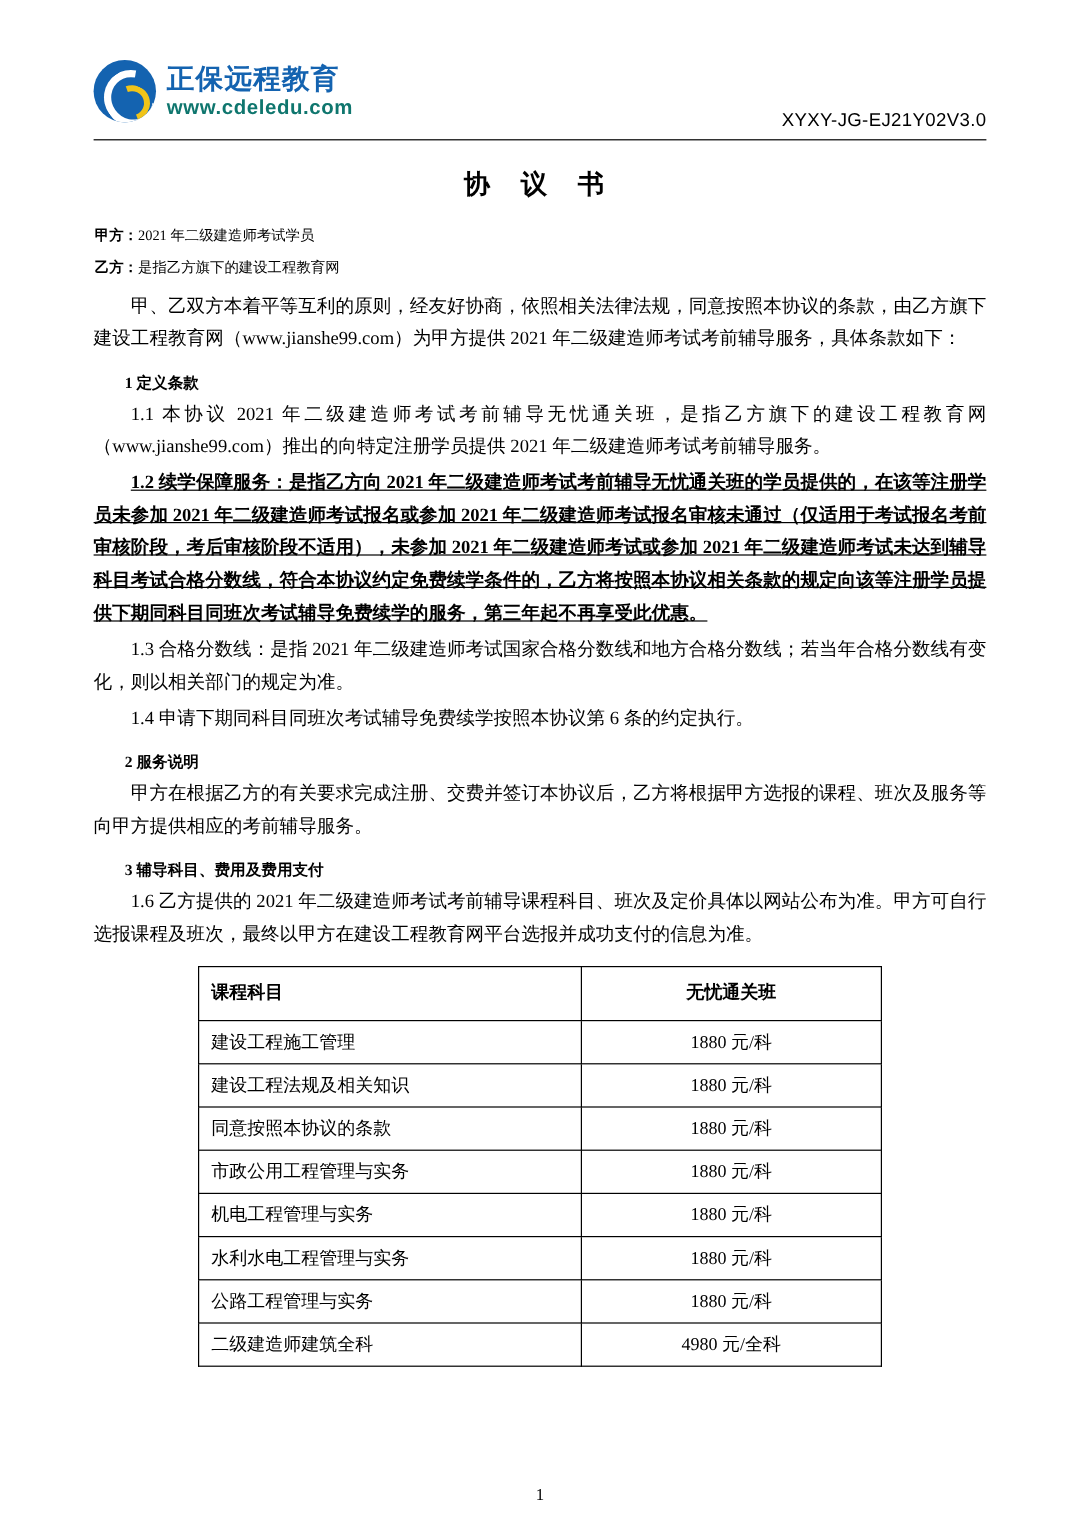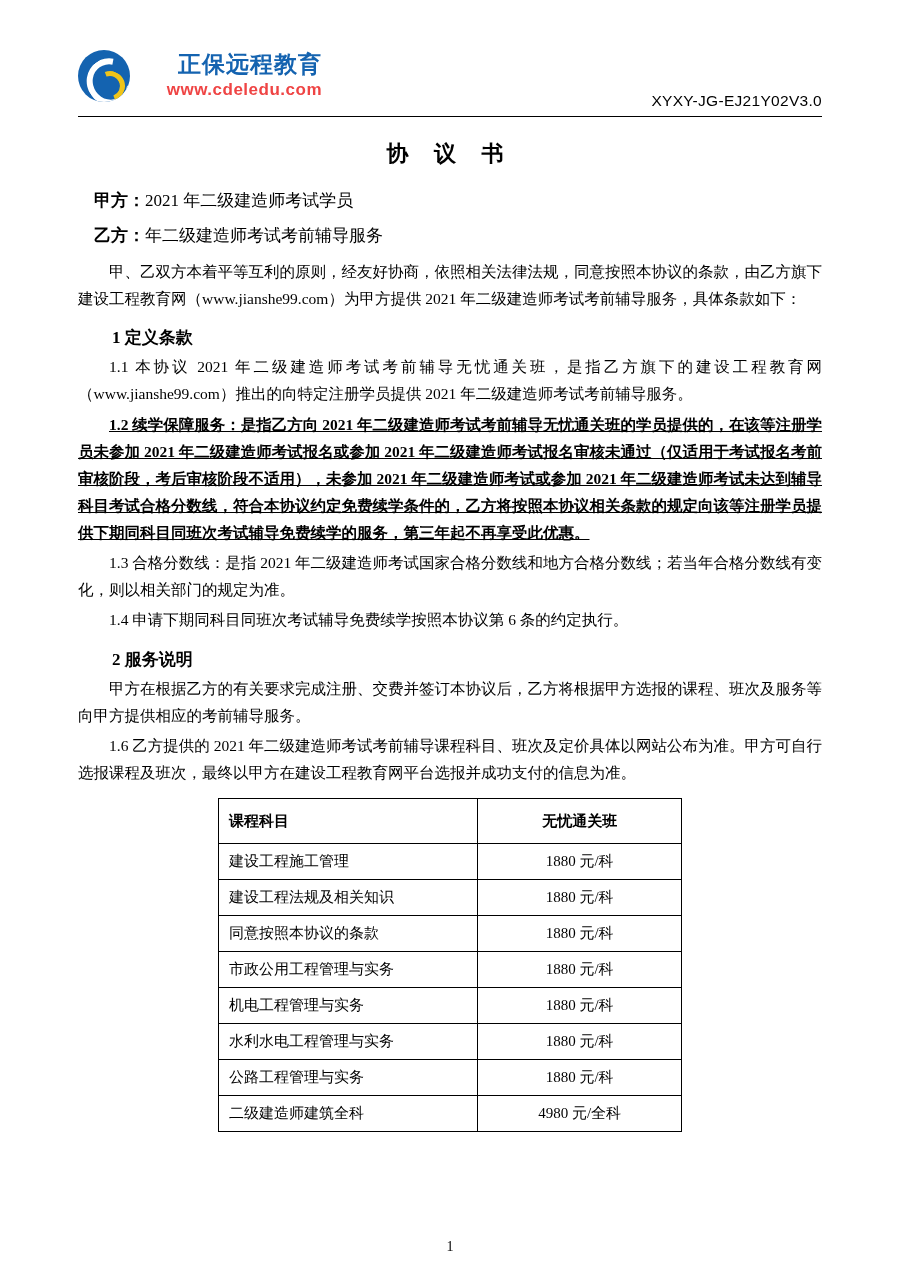--- a/index.html
+++ b/index.html
@@ -64,32 +64,31 @@
     border-left-color: transparent;
     border-bottom-color: transparent;
     border-radius: 50%;
     transform: rotate(25deg);
   }
   .logo-text {
     margin-left: 9px;
     line-height: 1.05;
   }
   .logo-title {
-    font-family: Liberation Serif, serif;
+    font-family: Liberation Sans, sans-serif;
     font-weight: bold;
     font-size: 23px;
     color: #1463b0;
     letter-spacing: 1px;
-    margin-left: 39px;
   }
   .logo-sub {
     font-family: "Liberation Sans", sans-serif;
     font-weight: bold;
     font-size: 17px;
-    color: #ef4444;
+    color: #0f766e;
     margin-top: 4px;
     letter-spacing: 0.5px;
     text-align: right;
   }
   .doc-code {
     position: absolute;
     right: 0;
     bottom: 4px;
     font-family: Liberation Sans, sans-serif;
     font-size: 15.5px;
@@ -105,57 +104,57 @@
     text-align: center;
     font-size: 22px;
     font-weight: bold;
     letter-spacing: 10px;
     margin: 22px 0 18px 0;
     font-family: "Liberation Serif", "DejaVu Serif", serif;
   }
 
   
   .party {
-    font-size: 17px;
-    margin: 7px 16px;
+    font-size: 12px;
+    margin: 7px 1px;
     line-height: 1.65;
   }
   .party b { font-weight: bold; }
 
   p.para {
     font-size: 15.5px;
     line-height: 1.75;
     margin: 8px 0;
     text-align: justify;
     text-justify: inter-ideograph;
     text-indent: 2em;
   }
   p.tight { margin: 3px 0; }
 
   h3.section {
-    font-size: 17px;
+    font-size: 13px;
     font-weight: bold;
     margin: 14px 0 4px 0;
     text-indent: 2em;
   }
 
   p.bold-underline {
     font-weight: bold;
     text-decoration: underline;
   }
 
   
   .fee-table-wrap {
     display: flex;
     justify-content: center;
     margin-top: 12px;
   }
   table.fee-table {
     border-collapse: collapse;
-    width: 464px;
+    width: 570px;
     font-size: 15px;
   }
   table.fee-table td, table.fee-table th {
     border: 1px solid #000;
     height: 31px;
     padding: 2px 10px;
     font-weight: normal;
   }
   table.fee-table thead th {
     font-weight: bold;
@@ -202,34 +201,35 @@
     <div class="doc-code">XYXY-JG-EJ21Y02V3.0</div>
   </div>
   <div class="header-rule"></div>
 
   <div class="doc-title">协 议 书</div>
 
   <div class="party">
     <b>甲方：</b><span>2021 年二级建造师考试学员</span>
   </div>
   <div class="party">
-    <b>乙方：</b><span>年二级建造师考试考前辅导服务</span>
+    <b>乙方：</b><span>是指乙方旗下的建设工程教育网</span>
   </div>
 
   <p class="para">甲、乙双方本着平等互利的原则，经友好协商，依照相关法律法规，同意按照本协议的条款，由乙方旗下建设工程教育网（www.jianshe99.com）为甲方提供 2021 年二级建造师考试考前辅导服务，具体条款如下：</p>
 
   <h3 class="section">1 定义条款</h3>
   <p class="para tight">1.1 本协议 2021 年二级建造师考试考前辅导无忧通关班，是指乙方旗下的建设工程教育网（www.jianshe99.com）推出的向特定注册学员提供 2021 年二级建造师考试考前辅导服务。</p>
   <p class="para tight bold-underline">1.2 续学保障服务：是指乙方向 2021 年二级建造师考试考前辅导无忧通关班的学员提供的，在该等注册学员未参加 2021 年二级建造师考试报名或参加 2021 年二级建造师考试报名审核未通过（仅适用于考试报名考前审核阶段，考后审核阶段不适用），未参加 2021 年二级建造师考试或参加 2021 年二级建造师考试未达到辅导科目考试合格分数线，符合本协议约定免费续学条件的，乙方将按照本协议相关条款的规定向该等注册学员提供下期同科目同班次考试辅导免费续学的服务，第三年起不再享受此优惠。</p>
   <p class="para tight">1.3 合格分数线：是指 2021 年二级建造师考试国家合格分数线和地方合格分数线；若当年合格分数线有变化，则以相关部门的规定为准。</p>
   <p class="para tight">1.4 申请下期同科目同班次考试辅导免费续学按照本协议第 6 条的约定执行。</p>
 
   <h3 class="section">2 服务说明</h3>
   <p class="para tight">甲方在根据乙方的有关要求完成注册、交费并签订本协议后，乙方将根据甲方选报的课程、班次及服务等向甲方提供相应的考前辅导服务。</p>
 
+  <h3 class="section">3 辅导科目、费用及费用支付</h3>
   <p class="para tight">1.6 乙方提供的 2021 年二级建造师考试考前辅导课程科目、班次及定价具体以网站公布为准。甲方可自行选报课程及班次，最终以甲方在建设工程教育网平台选报并成功支付的信息为准。</p>
 
   <div class="fee-table-wrap">
     <table class="fee-table">
       <thead>
         <tr>
           <th class="col-subject">课程科目</th>
           <th class="col-price">无忧通关班</th>
         </tr>
       </thead>

